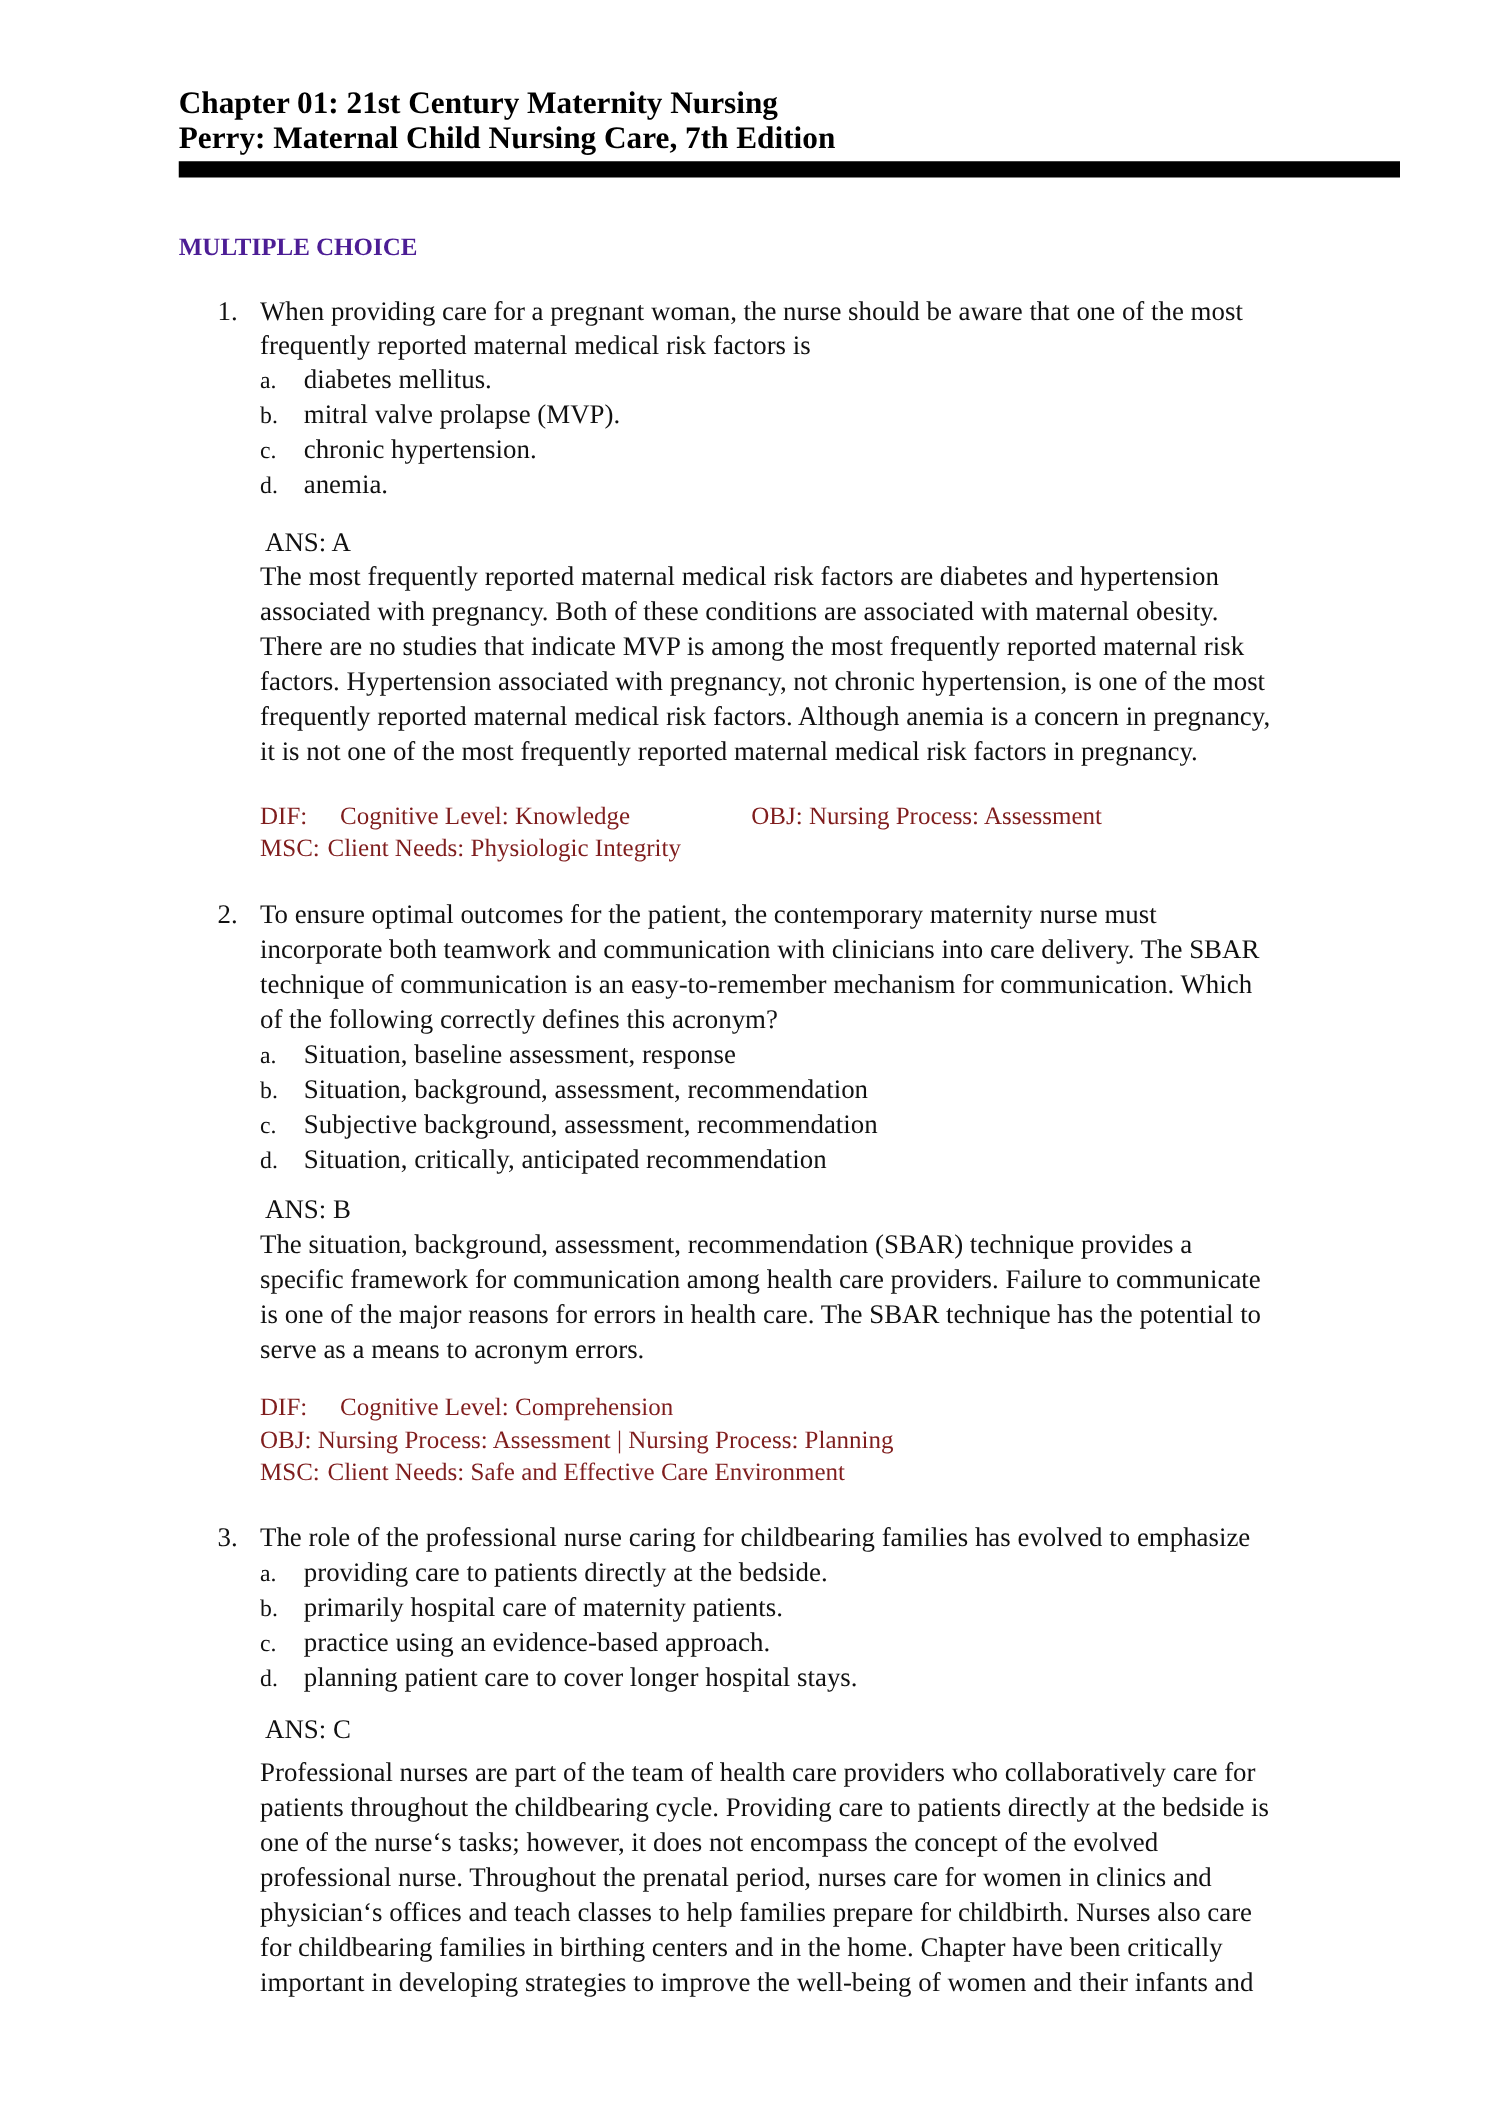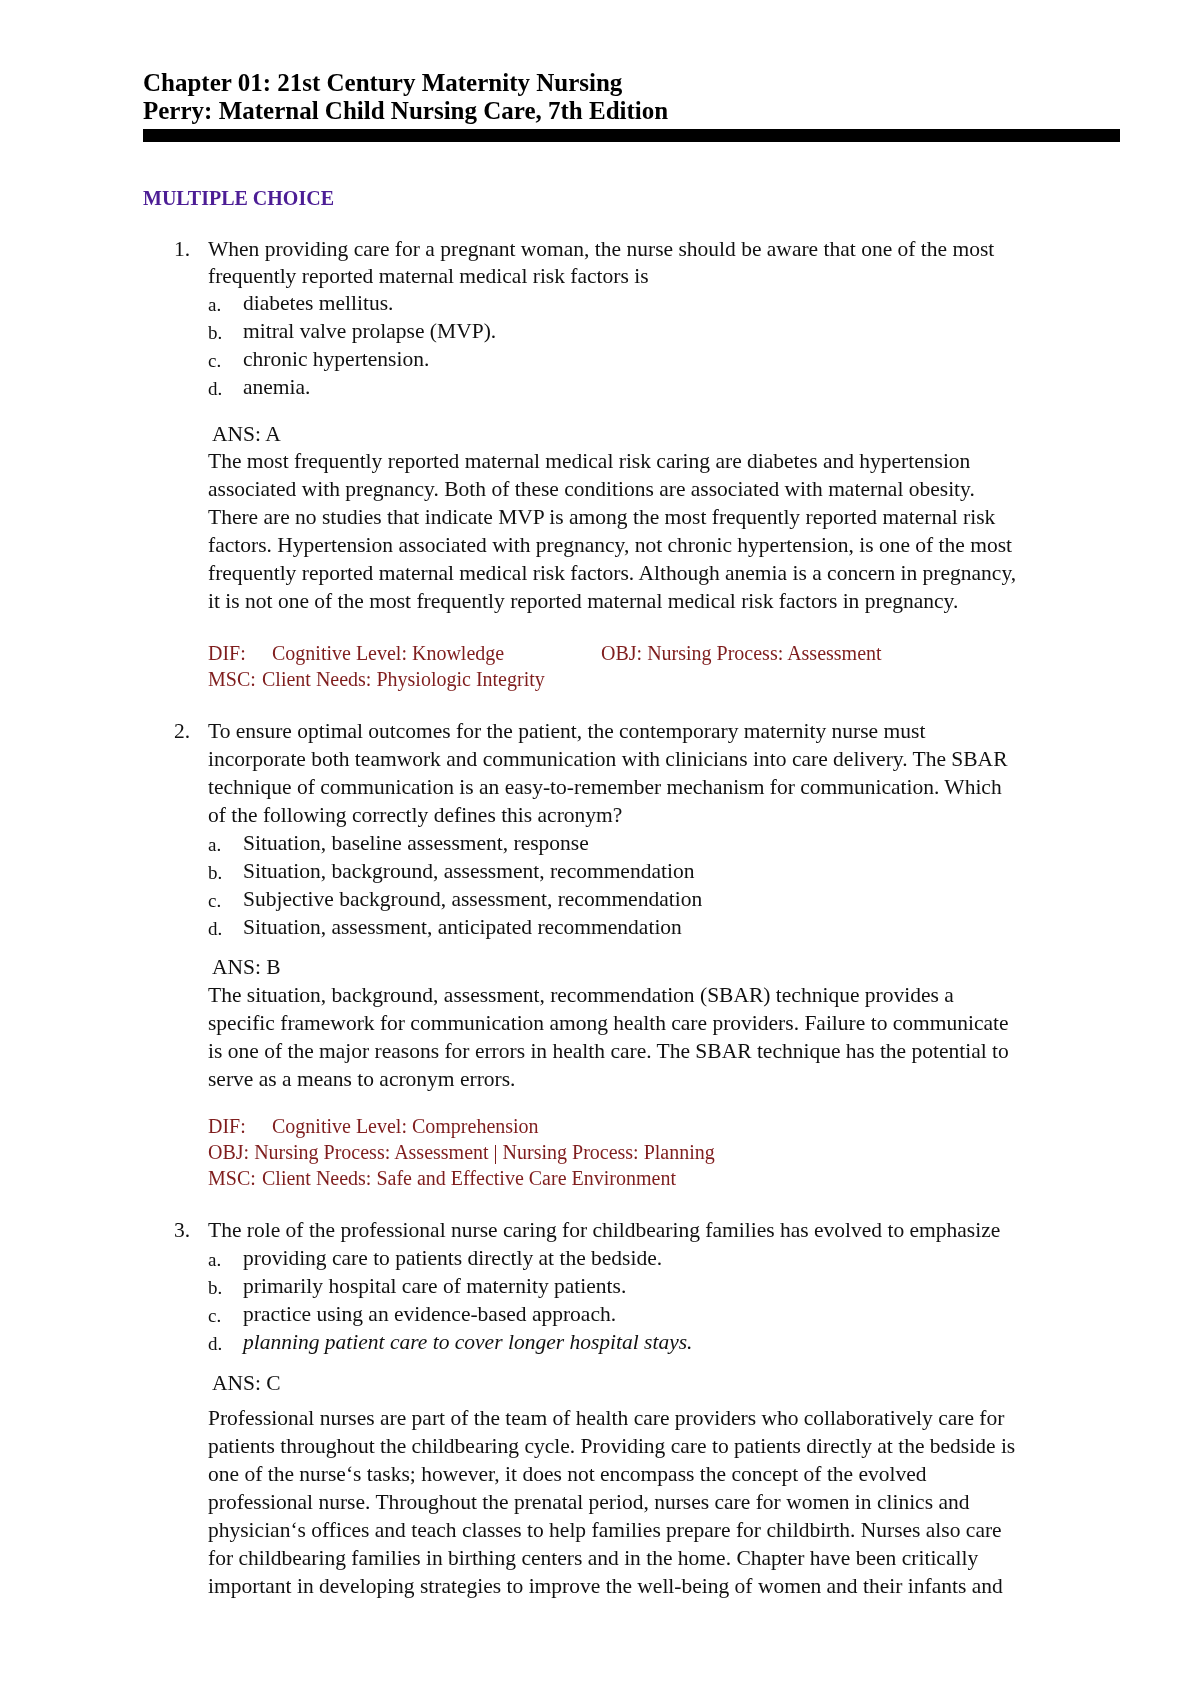--- a/index.html
+++ b/index.html
@@ -89,21 +89,21 @@
     <div class="ln opt-l" style="top:291px;">a.</div>
     <div class="ln opt-t" style="top:290px;">diabetes mellitus.</div>
     <div class="ln opt-l" style="top:319px;">b.</div>
     <div class="ln opt-t" style="top:318px;">mitral valve prolapse (MVP).</div>
     <div class="ln opt-l" style="top:347px;">c.</div>
     <div class="ln opt-t" style="top:346px;text-align:center;">chronic hypertension.</div>
     <div class="ln opt-l" style="top:375px;">d.</div>
     <div class="ln opt-t" style="top:374px;">anemia.</div>
 
     <div class="ln ans" style="top:421px;">ANS: A</div>
-    <div class="ln q" style="top:448px;">The most frequently reported maternal medical risk caring are diabetes and hypertension</div>
+    <div class="ln q" style="top:448px;">The most frequently reported maternal medical risk factors are diabetes and hypertension</div>
     <div class="ln q" style="top:476px;">associated with pregnancy. Both of these conditions are associated with maternal obesity.</div>
     <div class="ln q" style="top:504px;">There are no studies that indicate MVP is among the most frequently reported maternal risk</div>
     <div class="ln q" style="top:532px;">factors. Hypertension associated with pregnancy, not chronic hypertension, is one of the most</div>
     <div class="ln q" style="top:560px;">frequently reported maternal medical risk factors. Although anemia is a concern in pregnancy,</div>
     <div class="ln q" style="top:588px;">it is not one of the most frequently reported maternal medical risk factors in pregnancy.</div>
 
     <div class="meta" style="left:208px; top:640px;">
       <span class="k" style="width:64px;">DIF:</span><span>Cognitive Level: Knowledge</span>
     </div>
     <div class="meta" style="left:601px; top:640px;">
@@ -122,21 +122,21 @@
     <div class="ln q" style="top:774px;">technique of communication is an easy-to-remember mechanism for communication. Which</div>
     <div class="ln q" style="top:802px;">of the following correctly defines this acronym?</div>
 
     <div class="ln opt-l" style="top:831px;">a.</div>
     <div class="ln opt-t" style="top:830px;">Situation, baseline assessment, response</div>
     <div class="ln opt-l" style="top:859px;">b.</div>
     <div class="ln opt-t" style="top:858px;">Situation, background, assessment, recommendation</div>
     <div class="ln opt-l" style="top:887px;">c.</div>
     <div class="ln opt-t" style="top:886px;">Subjective background, assessment, recommendation</div>
     <div class="ln opt-l" style="top:915px;">d.</div>
-    <div class="ln opt-t" style="top:914px;">Situation, assessment, anticipated recommendation</div>
+    <div class="ln opt-t" style="top:914px;">Situation, critically, anticipated recommendation</div>
 
     <div class="ln ans" style="top:954px;">ANS: B</div>
     <div class="ln q" style="top:982px;">The situation, background, assessment, recommendation (SBAR) technique provides a</div>
     <div class="ln q" style="top:1010px;">specific framework for communication among health care providers. Failure to communicate</div>
     <div class="ln q" style="top:1038px;">is one of the major reasons for errors in health care. The SBAR technique has the potential to</div>
     <div class="ln q" style="top:1066px;">serve as a means to acronym errors.</div>
 
     <div class="meta" style="left:208px; top:1113px;">
       <span class="k" style="width:64px;">DIF:</span><span>Cognitive Level: Comprehension</span>
     </div>
@@ -153,21 +153,21 @@
     <div class="ln num" style="top:1217px;">3.</div>
     <div class="ln q" style="top:1217px;">The role of the professional nurse caring for childbearing families has evolved to emphasize</div>
 
     <div class="ln opt-l" style="top:1246px;">a.</div>
     <div class="ln opt-t" style="top:1245px;">providing care to patients directly at the bedside.</div>
     <div class="ln opt-l" style="top:1274px;">b.</div>
     <div class="ln opt-t" style="top:1273px;">primarily hospital care of maternity patients.</div>
     <div class="ln opt-l" style="top:1302px;">c.</div>
     <div class="ln opt-t" style="top:1301px;">practice using an evidence-based approach.</div>
     <div class="ln opt-l" style="top:1330px;">d.</div>
-    <div class="ln opt-t" style="top:1329px;font-style:italic;">planning patient care to cover longer hospital stays.</div>
+    <div class="ln opt-t" style="top:1329px;">planning patient care to cover longer hospital stays.</div>
 
     <div class="ln ans" style="top:1370px;">ANS: C</div>
     <div class="ln q" style="top:1405px;">Professional nurses are part of the team of health care providers who collaboratively care for</div>
     <div class="ln q" style="top:1433px;">patients throughout the childbearing cycle. Providing care to patients directly at the bedside is</div>
     <div class="ln q" style="top:1461px;">one of the nurse‘s tasks; however, it does not encompass the concept of the evolved</div>
     <div class="ln q" style="top:1489px;">professional nurse. Throughout the prenatal period, nurses care for women in clinics and</div>
     <div class="ln q" style="top:1517px;">physician‘s offices and teach classes to help families prepare for childbirth. Nurses also care</div>
     <div class="ln q" style="top:1545px;">for childbearing families in birthing centers and in the home. Chapter have been critically</div>
     <div class="ln q" style="top:1573px;">important in developing strategies to improve the well-being of women and their infants and</div>
   </div>

